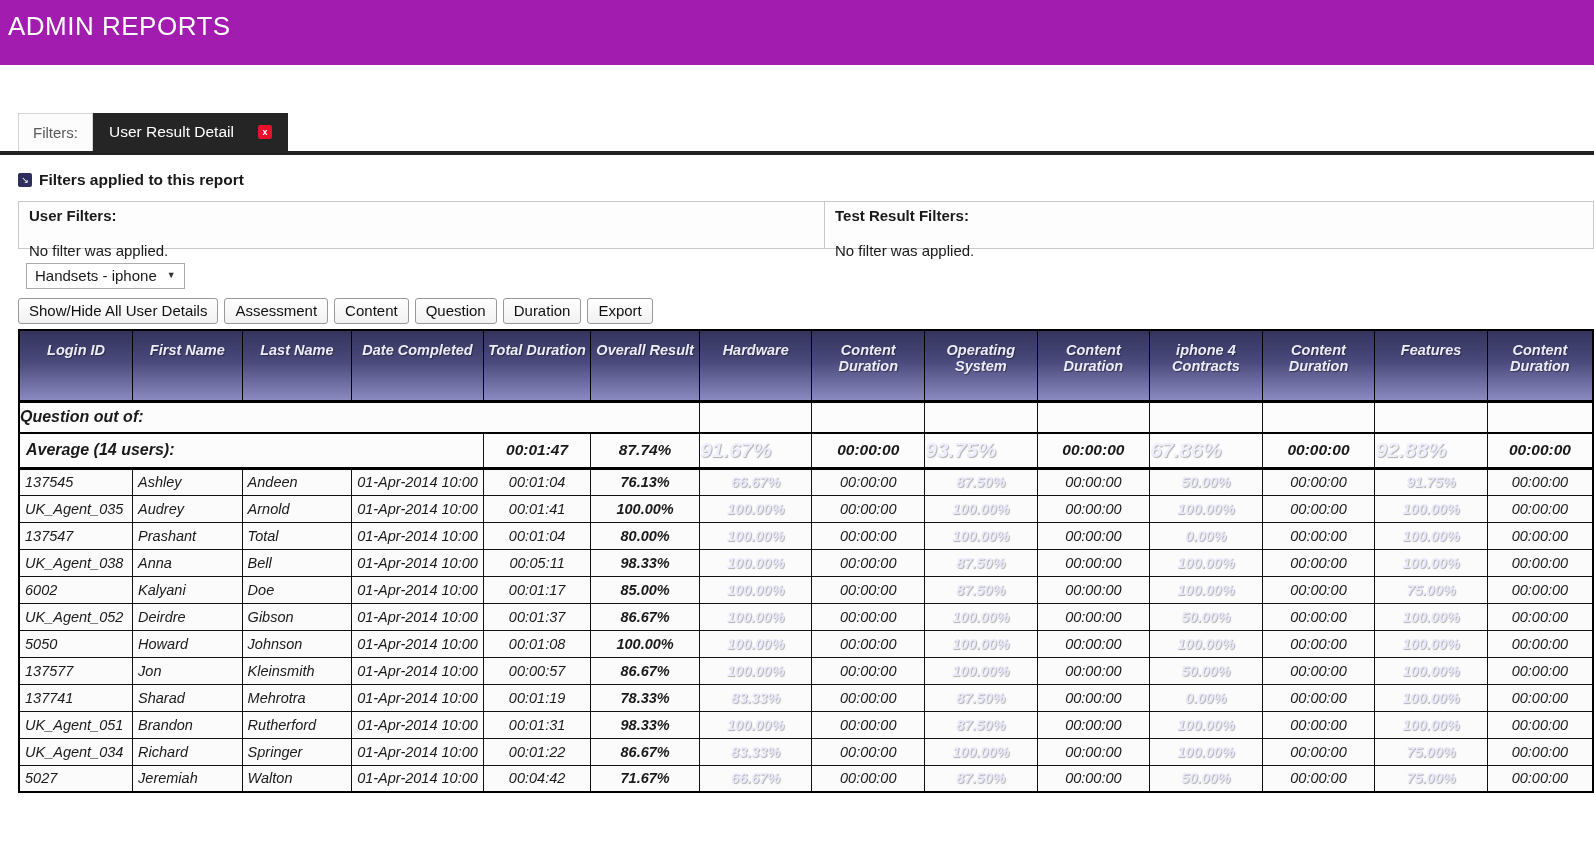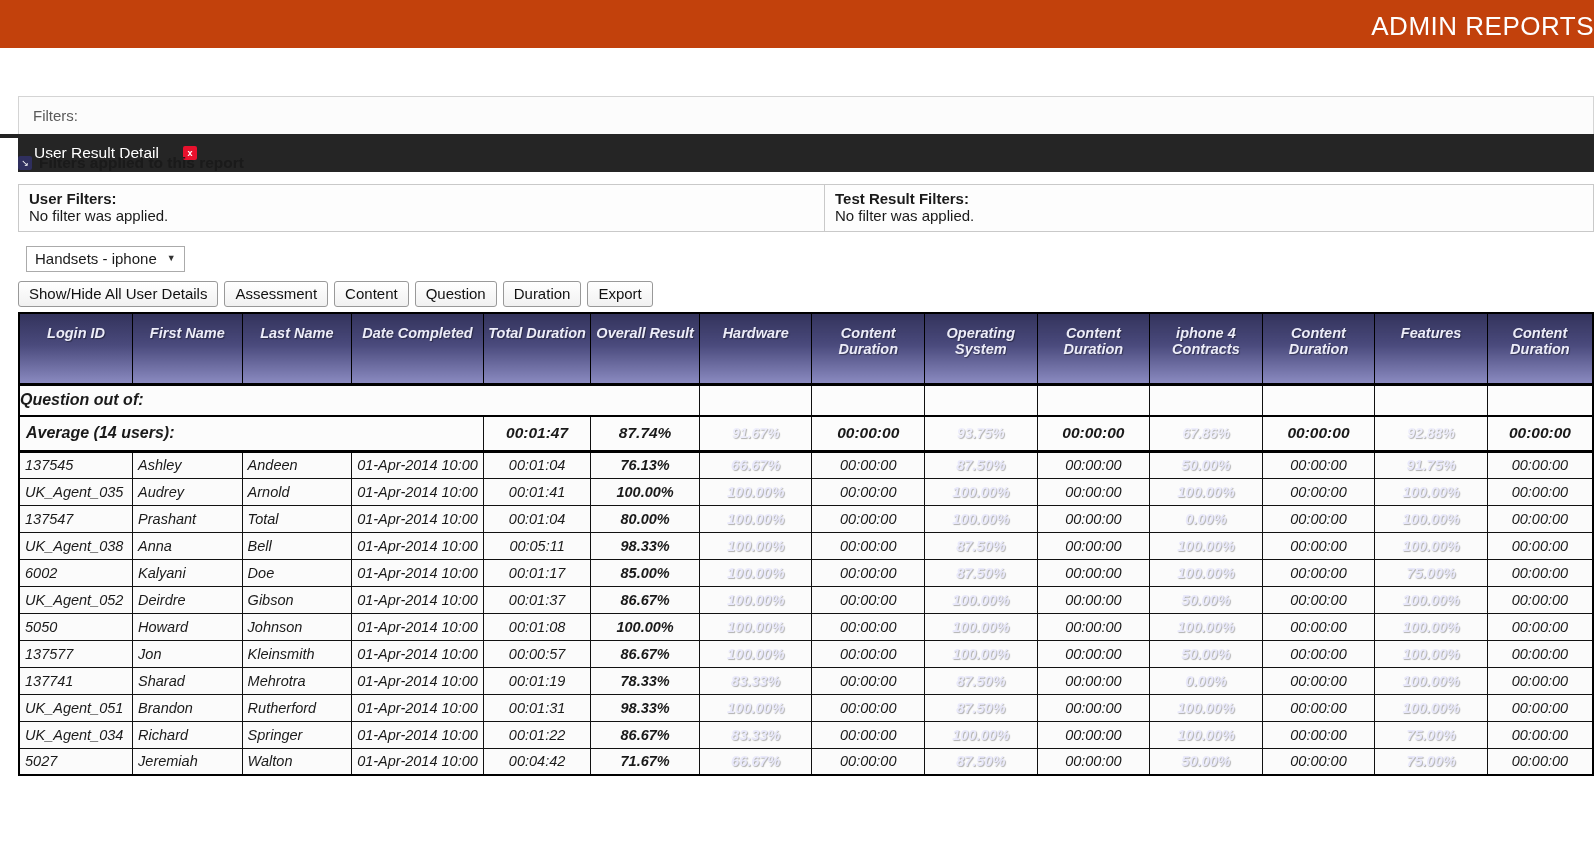--- a/index.html
+++ b/index.html
@@ -1,45 +1,45 @@
 <!DOCTYPE html>
 <html><head>
 <meta charset="utf-8">
 <style>
   * { margin:0; padding:0; box-sizing:border-box; }
   html,body { width:1594px; height:860px; background:#ffffff; overflow:hidden;
               font-family:"Liberation Sans", sans-serif; color:#1a1a1a; }
 
   
-  .topbar { height:48px; background:#c2410c;text-align:right; }
+  .topbar { height:65px; background:#a21caf; }
   .topbar h1 { color:#ffffff; font-size:26px; font-weight:normal; padding:11px 0 0 8px; letter-spacing:0.5px; }
 
   
-  .tabrow { margin:48px 0 0 18px; display:flex; height:38px; align-items:stretch;flex-direction:column; }
+  .tabrow { margin:48px 0 0 18px; display:flex; height:38px; align-items:stretch; }
   .tab-inactive { background:#fcfcfc; border:1px solid #d4d4d4; border-bottom:none;
                   color:#5a5a5a; font-size:15px; padding:10px 14px; cursor:pointer; }
   .tab-active { background:#252525; color:#ffffff; font-size:15.5px; padding:10px 16px;
                 display:flex; align-items:center; gap:24px; cursor:pointer; }
   .tab-close { width:14px; height:14px; background:#e8112d; border-radius:2px; color:#fff;
                font-size:9px; line-height:14px; text-align:center; font-weight:bold; cursor:pointer; display:inline-block; }
   .tabrule { height:4px; background:#232323; width:100%; }
 
   
   .filters-heading { margin:16px 0 0 18px; display:flex; align-items:center; gap:7px; }
   .expand-icon { width:14px; height:14px; background:#2f2f5e; border-radius:2px; color:#fff;
                  font-size:9px; line-height:14px; text-align:center; cursor:pointer; display:inline-block; }
   .filters-heading b { font-size:15.5px; }
 
   
   .filters-box { margin:12px 0 0 18px; border:1px solid #c9c9c9; background:#fdfdfd;
                  display:flex; height:48px; }
   .filters-col { padding:5px 10px; font-size:15px; }
   .filters-col.left { width:806px; border-right:1px solid #c9c9c9; }
   .filters-col.right { flex:1; }
-  .filters-col b { display:block; margin-bottom:0; }
+  .filters-col b { display:block; margin-bottom:18px; }
 
   
   .select-row { margin:13px 0 0 18px; display:flex; align-items:center; height:27px; font-size:15px; }
   .fake-select { margin-left:8px; border:1px solid #ababab; background:#fff; padding:3px 8px 4px 8px;
                  display:inline-flex; align-items:center; gap:10px; font-size:15px; cursor:pointer; }
   .fake-select .caret { font-size:9px; color:#333; }
 
   
   .btnrow { margin:9px 0 0 18px; display:flex; gap:6px; }
   .btn { font-family:"Liberation Sans", sans-serif; font-size:15px; color:#111;
@@ -53,21 +53,21 @@
                 color:#ececf8; font-weight:bold; font-size:14.5px; border:1px solid #000;
                 border-bottom:3px solid #000; height:71px; vertical-align:top; padding-top:11px;
                 text-shadow:1px 1px 1px rgba(0,0,0,0.4); cursor:pointer; }
   .results td { border:1px solid #111; }
   tr.qrow td { height:32px; border-bottom:2px solid #000; background:#fcfcfc; }
   td.qlabel { font-weight:bold; font-size:16px; }
   td.qpurple { background:linear-gradient(180deg,#48487c,#6d6daf); }
   tr.avgrow td { height:35px; border-bottom:3px solid #000; font-weight:bold; background:#fcfcfc; }
   td.avg-label { font-size:16px; padding-left:6px; }
   td.avg-center { text-align:center; font-size:15.5px; }
-  td.avg-purple { background:#6a6ab5; color:#eeeefc; text-align:center; font-size:14px;
+  td.avg-purple { background:#6a6ab5; color:#eeeefc; font-size:21px;
                   text-shadow:1px 1px 1px rgba(0,0,0,0.3); }
   tr.datarow td { height:27px; background:#fbfbfb; }
   td.c-text { text-align:left; padding-left:5px; }
   td.c-center { text-align:center; }
   td.c-overall { text-align:center; font-weight:bold; }
   td.c-purple { background:#6a6ab5; color:#e9e9fb; font-weight:bold; text-align:center;
                 text-shadow:1px 1px 1px rgba(0,0,0,0.3); }
 </style>
 </head>
 <body>

